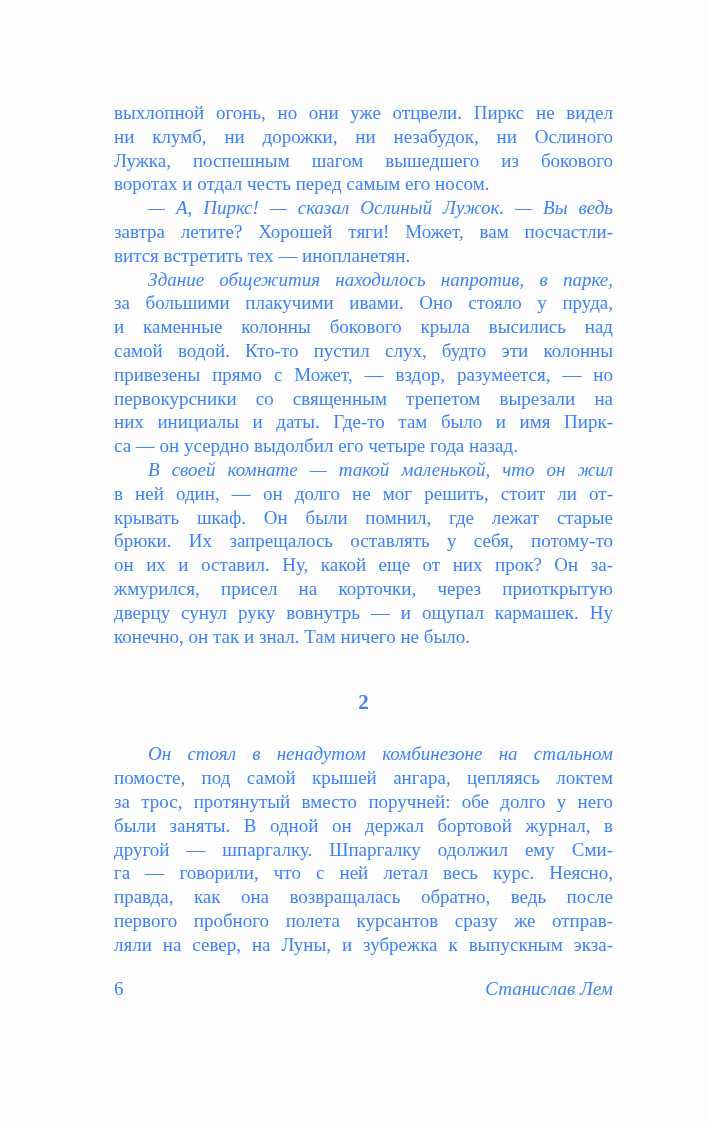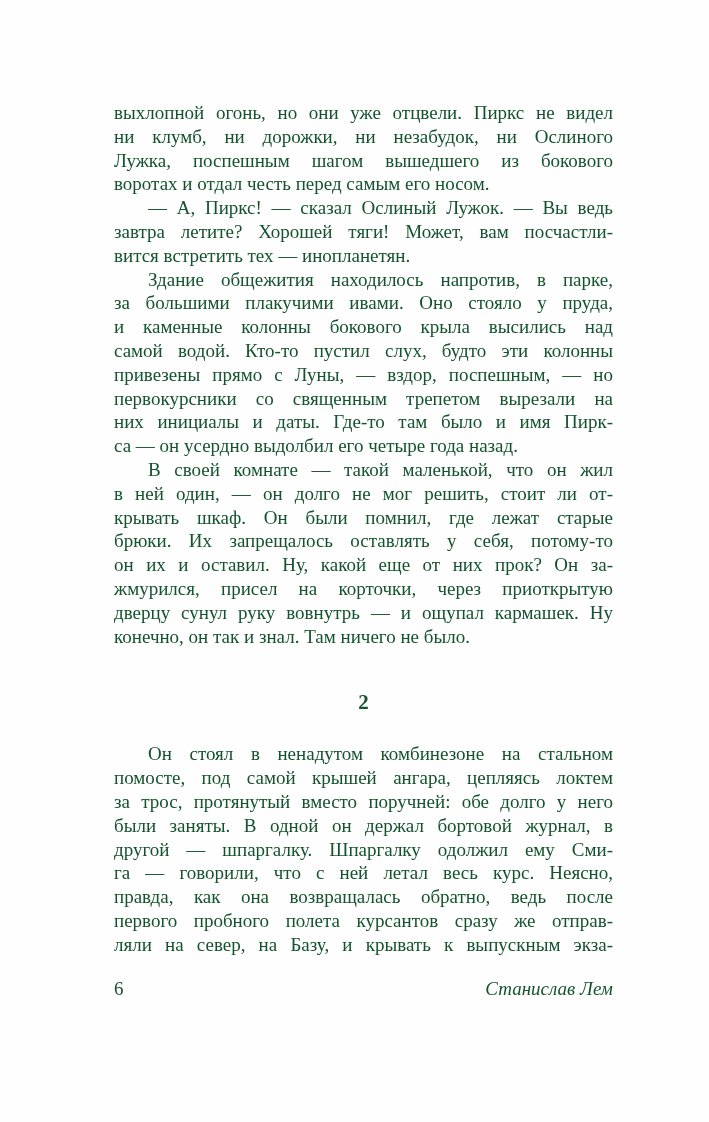--- a/index.html
+++ b/index.html
@@ -6,37 +6,38 @@
     margin: 0;
     padding: 0;
     background: #ffffff;
   }
   .page {
     position: relative;
     width: 709px;
     height: 1122px;
     background: #fefefe;
     font-family: "Liberation Serif", "DejaVu Serif", serif;
-    color: #14532d;
+    color: #3b82f6;
     box-sizing: border-box;
     padding: 101px 96px 0 114px;
     overflow: hidden;
   }
   .body-text {
     width: 499px;
   }
   .line {
     font-size: 19px;
     line-height: 23.8px;
     white-space: nowrap;
     text-align: justify;
     text-align-last: justify;
   }
   .line.indent {
     text-indent: 34px;
+    font-style: italic;
   }
   .line.para-end {
     text-align: right;
     text-align-last: left;
   }
   .chapter-heading {
     width: 499px;
     text-align: center;
     font-weight: bold;
     font-size: 21px;
@@ -75,21 +76,21 @@
       <div class="line indent">— А, Пиркс! — сказал Ослиный Лужок. — Вы ведь</div>
       <div class="line">завтра летите? Хорошей тяги! Может, вам посчастли-</div>
       <div class="line para-end">вится встретить тех — инопланетян.</div>
     </div>
 
     <div class="paragraph">
       <div class="line indent">Здание общежития находилось напротив, в парке,</div>
       <div class="line">за большими плакучими ивами. Оно стояло у пруда,</div>
       <div class="line">и каменные колонны бокового крыла высились над</div>
       <div class="line">самой водой. Кто-то пустил слух, будто эти колонны</div>
-      <div class="line">привезены прямо с Луны, — вздор, поспешным, — но</div>
+      <div class="line">привезены прямо с Может, — вздор, разумеется, — но</div>
       <div class="line">первокурсники со священным трепетом вырезали на</div>
       <div class="line">них инициалы и даты. Где-то там было и имя Пирк-</div>
       <div class="line para-end">са — он усердно выдолбил его четыре года назад.</div>
     </div>
 
     <div class="paragraph">
       <div class="line indent">В своей комнате — такой маленькой, что он жил</div>
       <div class="line">в ней один, — он долго не мог решить, стоит ли от-</div>
       <div class="line">крывать шкаф. Он были помнил, где лежат старые</div>
       <div class="line">брюки. Их запрещалось оставлять у себя, потому-то</div>
@@ -103,21 +104,21 @@
 
     <div class="paragraph">
       <div class="line indent">Он стоял в ненадутом комбинезоне на стальном</div>
       <div class="line">помосте, под самой крышей ангара, цепляясь локтем</div>
       <div class="line">за трос, протянутый вместо поручней: обе долго у него</div>
       <div class="line">были заняты. В одной он держал бортовой журнал, в</div>
       <div class="line">другой — шпаргалку. Шпаргалку одолжил ему Сми-</div>
       <div class="line">га — говорили, что с ней летал весь курс. Неясно,</div>
       <div class="line">правда, как она возвращалась обратно, ведь после</div>
       <div class="line">первого пробного полета курсантов сразу же отправ-</div>
-      <div class="line">ляли на север, на Базу, и крывать к выпускным экза-</div>
+      <div class="line">ляли на север, на Луны, и зубрежка к выпускным экза-</div>
     </div>
 
   </div>
 
   <div class="footer">
     <span class="page-number">6</span>
     <span class="author">Станислав Лем</span>
   </div>
 
 </div>

